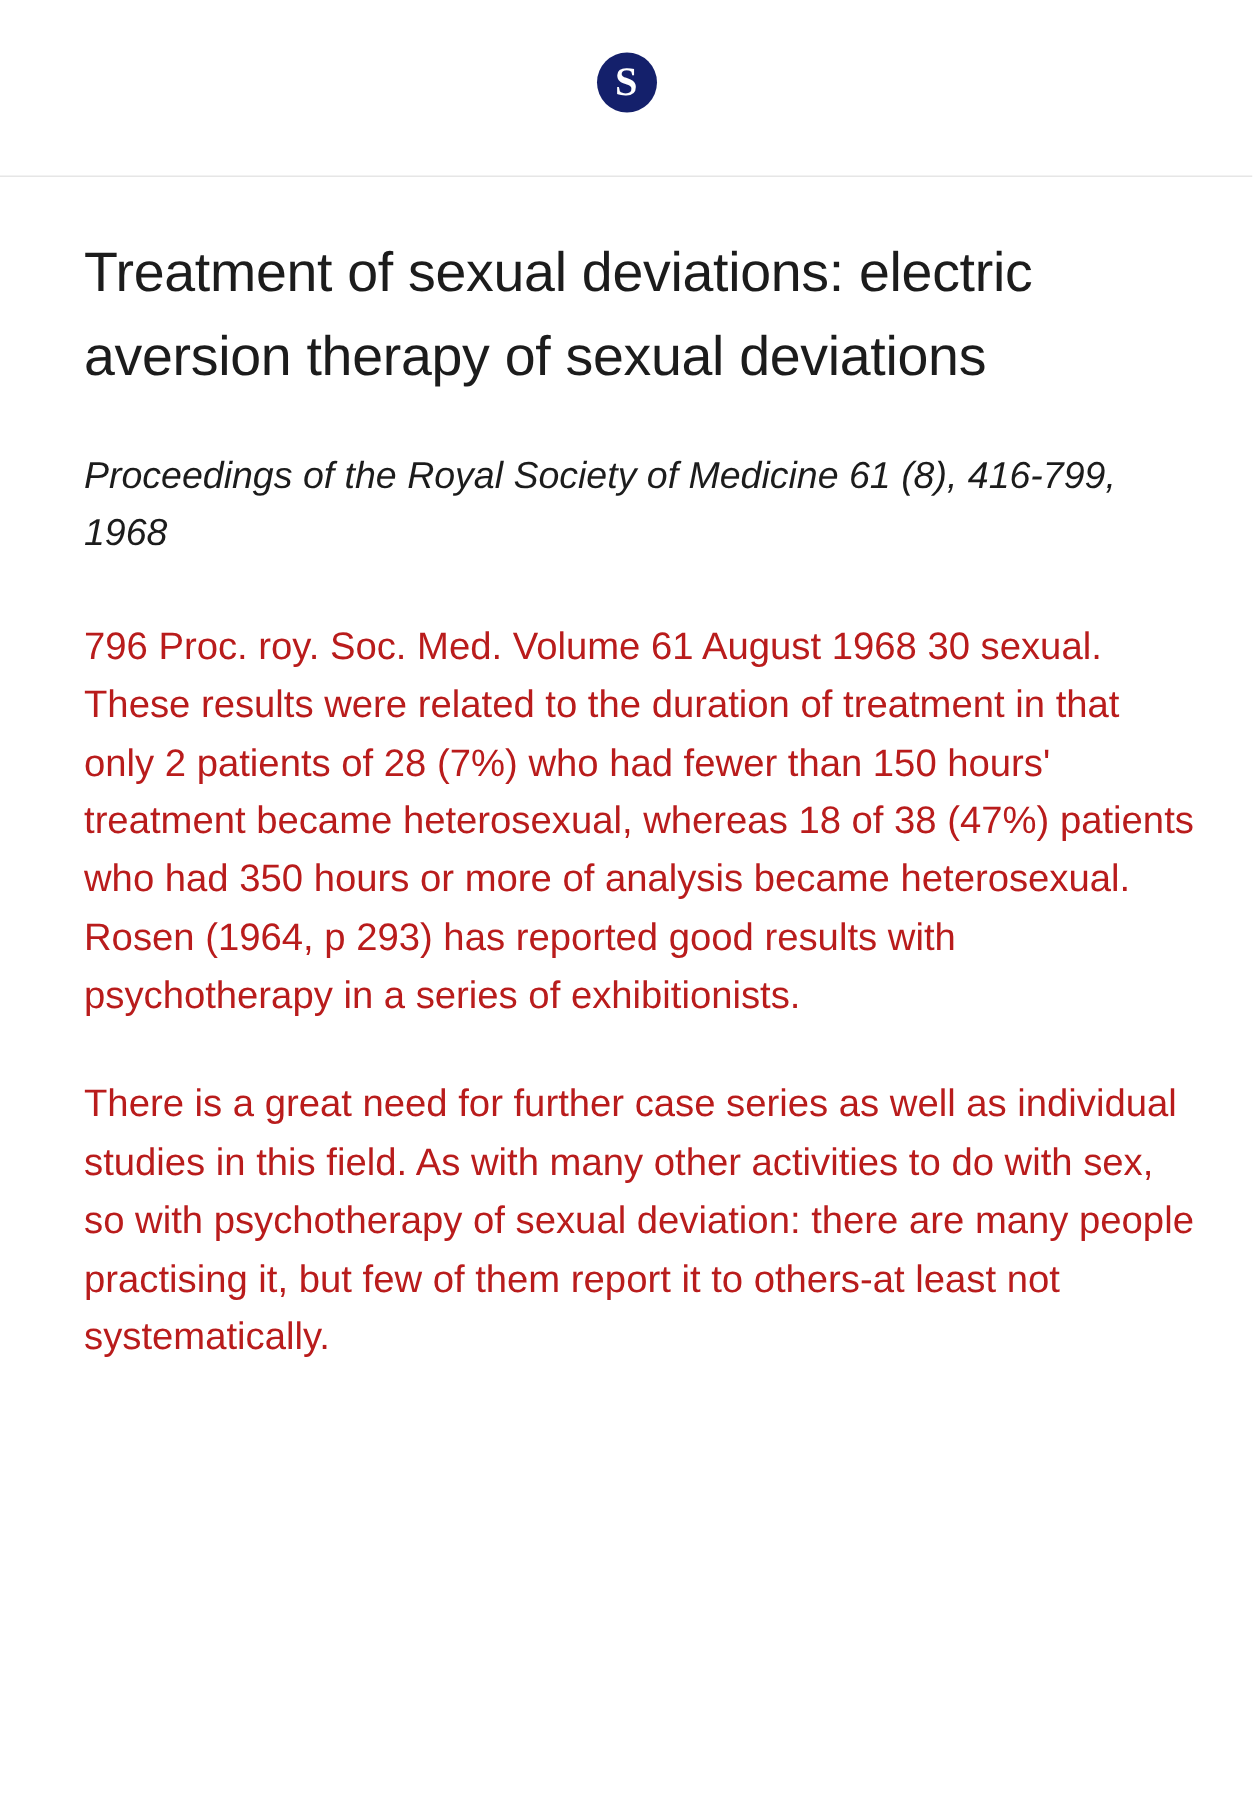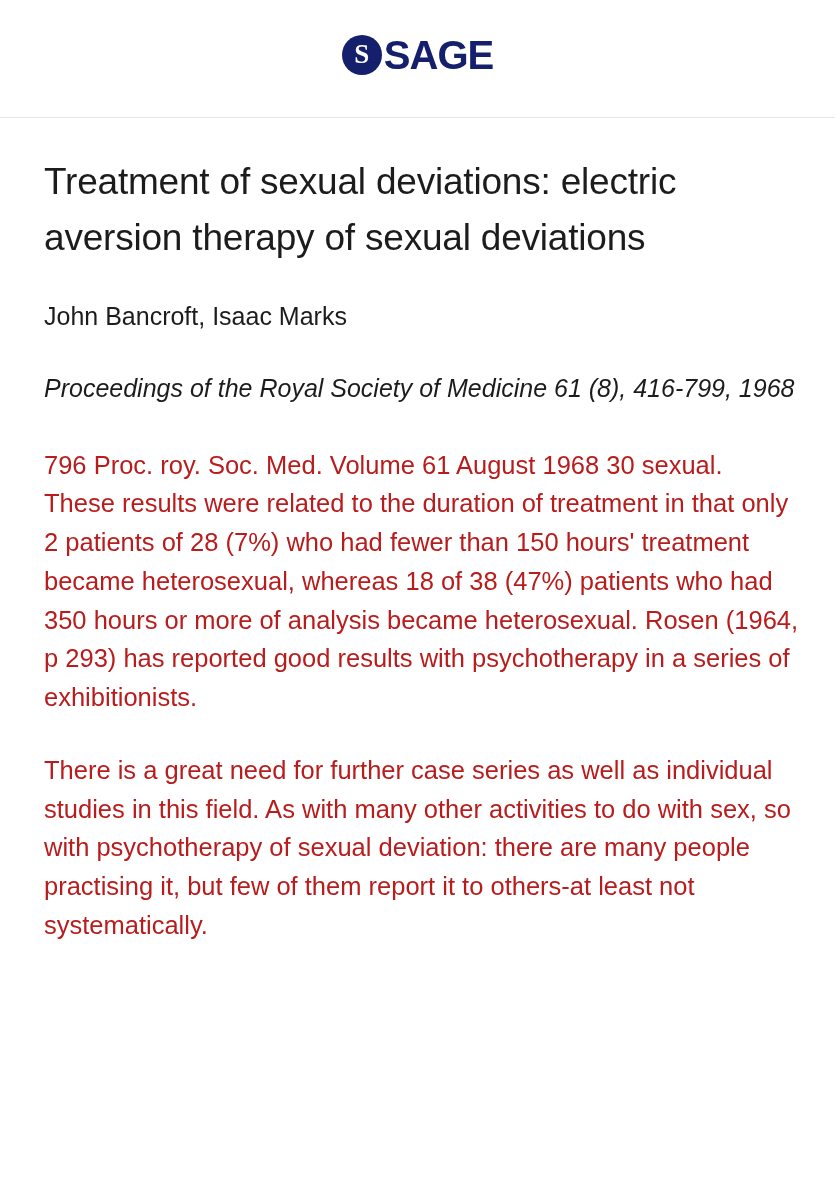--- a/index.html
+++ b/index.html
@@ -70,21 +70,21 @@
   .journals-word {
     font-family: "Liberation Sans", sans-serif;
     font-size: 41px;
     color: #e8453c;
     line-height: 1;
     letter-spacing: -0.5px;
   }
 
   
   .content {
-    padding: 36px 36px 40px 44px;
+    padding: 36px 36px 40px 56px;
     box-sizing: border-box;
   }
 
   .article-title {
     font-size: 37px;
     line-height: 1.5;
     font-weight: normal;
     color: #1c1c1c;
     margin: 0 0 34px 0;
     letter-spacing: -0.2px;
@@ -119,29 +119,27 @@
 <body>
 
 <div class="page">
 
   <div class="brandbar">
     <div class="brand">
       <div class="brand-mark">
         <span class="sage-seal">
             <span>S</span>
           </span>
-        <span class="sage-word">SAGE</span>
       </div>
     </div>
   </div>
 
   <div class="content">
     <h1 class="article-title">Treatment of sexual deviations: electric aversion therapy of sexual deviations</h1>
 
-    <div class="authors">John Bancroft, Isaac Marks</div>
 
     <div class="citation">Proceedings of the Royal Society of Medicine 61 (8), 416-799, 1968</div>
 
     <div class="abstract">
       <p>796 Proc. roy. Soc. Med. Volume 61 August 1968 30 sexual. These results were related to the duration of treatment in that only 2 patients of 28 (7%) who had fewer than 150 hours' treatment became heterosexual, whereas 18 of 38 (47%) patients who had 350 hours or more of analysis became heterosexual. Rosen (1964, p 293) has reported good results with psychotherapy in a series of exhibitionists.</p>
       <p>There is a great need for further case series as well as individual studies in this field. As with many other activities to do with sex, so with psychotherapy of sexual deviation: there are many people practising it, but few of them report it to others-at least not systematically.</p>
     </div>
   </div>
 
 </div>

